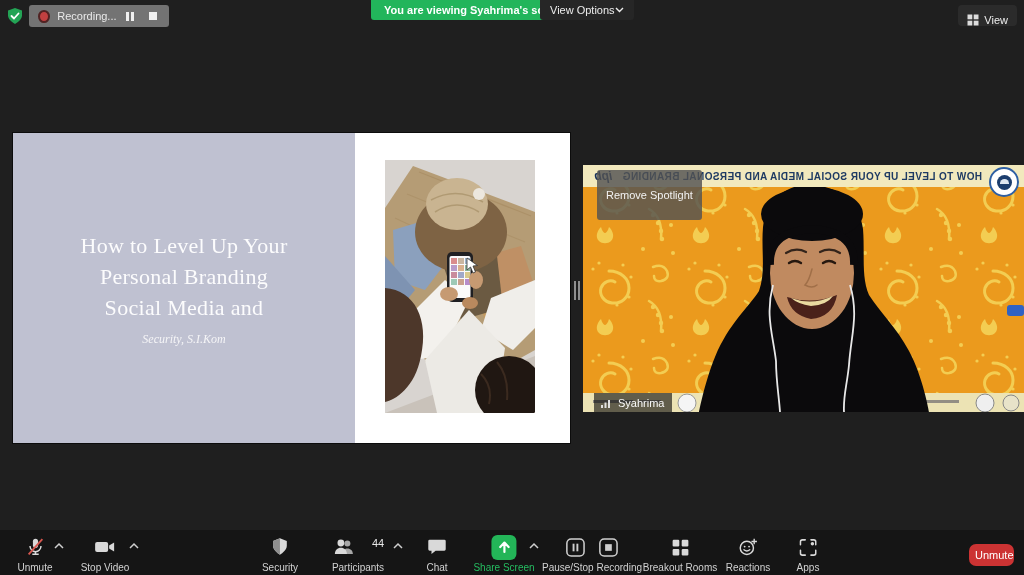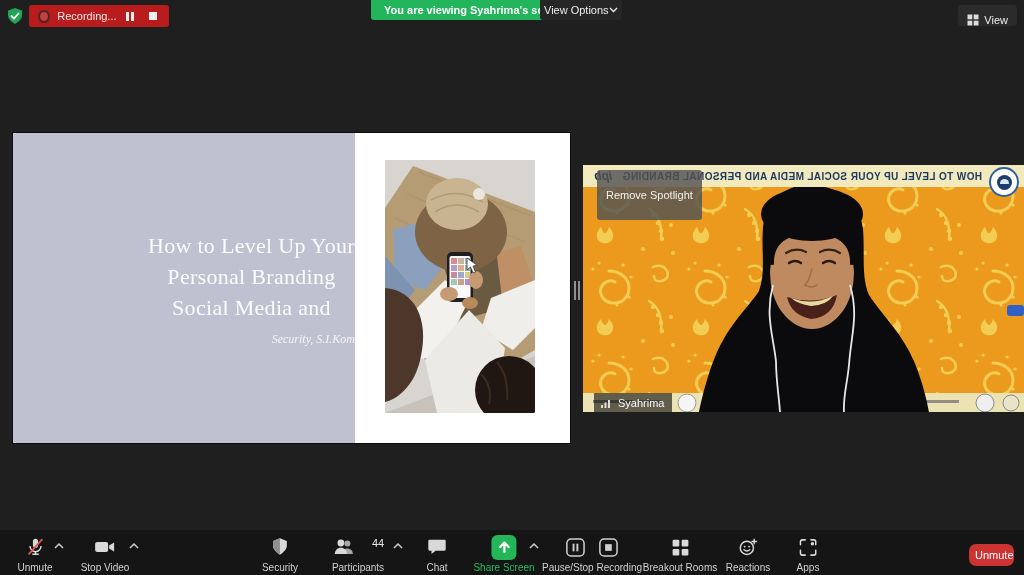--- a/index.html
+++ b/index.html
@@ -2,40 +2,40 @@
 <html><head>
 <meta charset="utf-8">
 <style>
   html,body{margin:0;padding:0}
   body{width:1024px;height:575px;background:#1f1f1f;overflow:hidden;position:relative;
        font-family:"Liberation Sans",sans-serif;color:#e6e6e6;-webkit-font-smoothing:antialiased}
   .abs{position:absolute}
 
   
   .shield-badge{left:6px;top:7px;width:18px;height:18px}
-  .recording-pill{left:29px;top:5px;width:140px;height:22px;background:#b91c1c;border-radius:3px;
+  .recording-pill{left:29px;top:5px;width:140px;height:22px;background:#737373;border-radius:3px;
       display:flex;align-items:center;padding:0 9px;box-sizing:border-box;gap:7px}
   .rec-dot{width:9px;height:9px;border-radius:50%;background:#c24040;border:2px solid #512222}
   .rec-label{font-size:11px;color:#e9e9e9}
   .rec-btn{margin-left:auto;display:flex;align-items:center;justify-content:center;width:15px;height:15px;cursor:pointer}
   .rec-btn + .rec-btn{margin-left:2px}
   .pause-glyph{display:flex;gap:2px}
   .pause-glyph i{display:block;width:3px;height:9px;background:#f0f0f0}
   .stop-glyph{width:8px;height:8px;background:#f0f0f0}
   .viewing-banner{left:371px;top:0;height:20px;background:#22b55b;border-radius:0 0 3px 3px;
       padding:0 13px;font-size:11px;font-weight:bold;color:#fff;line-height:20px;white-space:nowrap}
-  .view-options{left:540px;top:0;height:20px;background:#262626;border-radius:0 0 3px 3px;padding:0 4px;
+  .view-options{left:540px;top:0;height:20px;background:#262626;border-radius:0 0 3px 3px;padding:0 10px;
       display:flex;align-items:center;font-size:11px;color:#ededed;cursor:pointer}
   .view-btn{right:7px;top:5px;height:21px;background:#2b2b2b;border-radius:4px;padding:0 9px;
       display:flex;align-items:flex-end;gap:5px;font-size:11px;color:#ededed;cursor:pointer}
 
   
   .slide{left:13px;top:133px;width:557px;height:310px;display:flex;box-shadow:0 0 0 1px rgba(0,0,0,.6)}
   .slide-left{width:342px;height:100%;background:#bfc1d1;display:flex;flex-direction:column;
-      align-items:flex-end;justify-content:center}
+      align-items:center;justify-content:center}
   .slide-title{font-family:"Liberation Serif",serif;font-size:22px;line-height:31px;color:#fcfcfd;
       text-align:center;font-weight:400;letter-spacing:.3px}
   .slide-subtitle{font-family:"Liberation Serif",serif;font-style:italic;font-size:12px;color:#f5f5f7;margin-top:9px}
   .slide-right{flex:1;background:#ffffff;position:relative}
   .slide-photo{position:absolute;left:30px;top:27px;width:150px;height:253px}
 
   
   .divider-handle{left:574px;top:281px;width:8px;height:19px;display:flex;gap:2px;cursor:col-resize}
   .divider-handle i{display:block;width:2px;height:19px;background:#8f8f8f}
 

